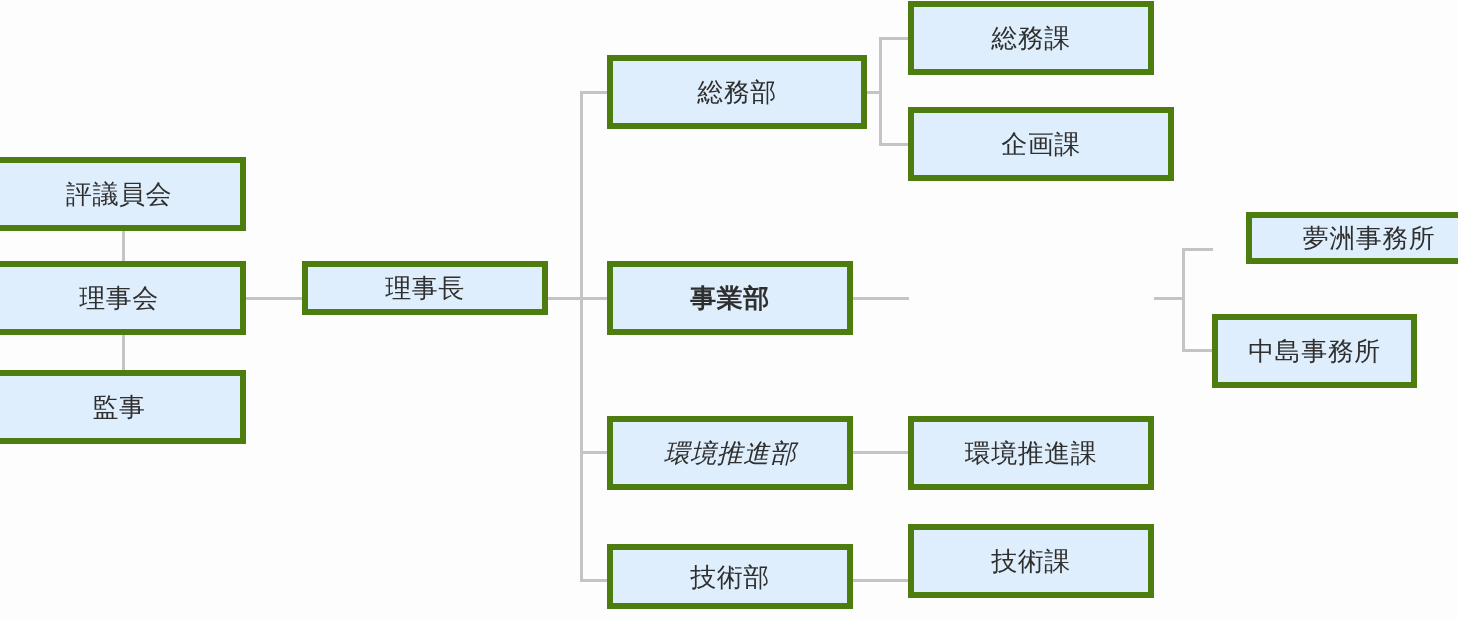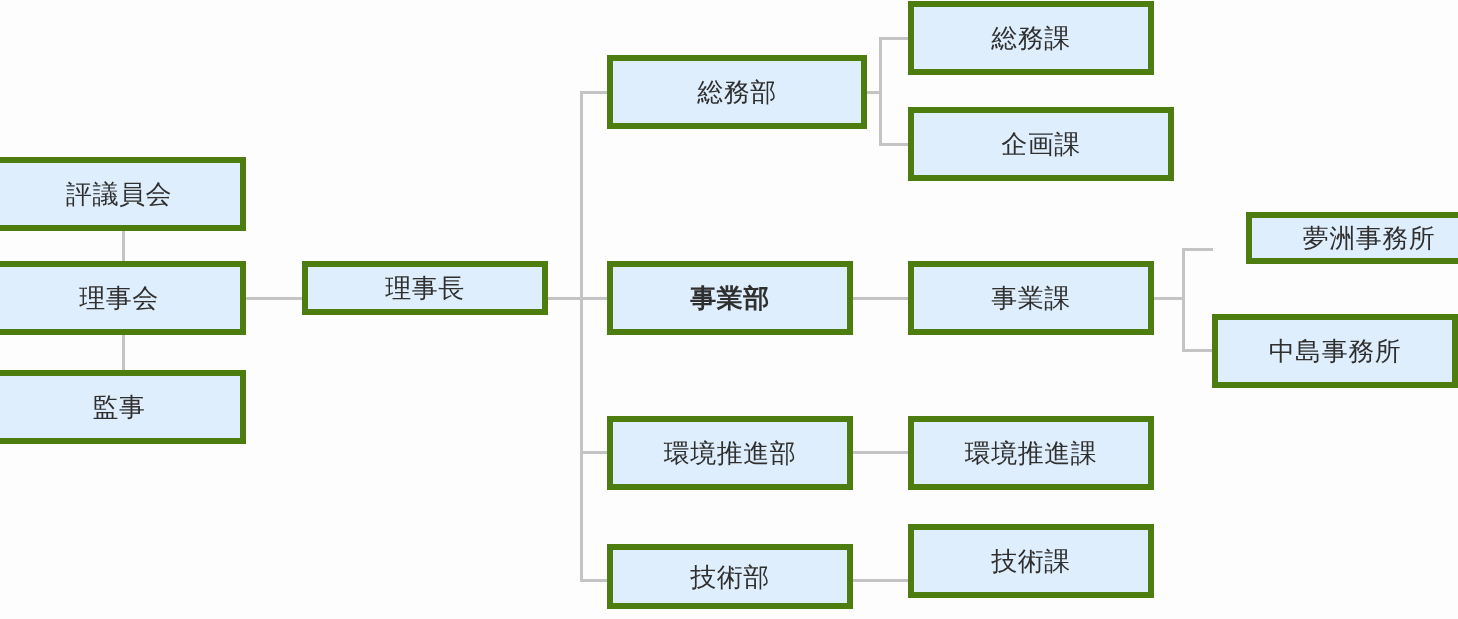--- a/index.html
+++ b/index.html
@@ -102,49 +102,46 @@
   </div>
 
   <div class="node" style="left:607px; top:55px; width:260px; height:74px;">
     <span class="node-label">総務部</span>
   </div>
 
   <div class="node" style="left:607px; top:261px; width:246px; height:74px;font-weight:bold;">
     <span class="node-label">事業部</span>
   </div>
 
-  <div class="node" style="left:607px; top:416px; width:246px; height:74px;">
+  <div class="node" style="left:607px; top:416px; width:246px; height:74px;font-style:italic;">
     <span class="node-label">環境推進部</span>
   </div>
 
   <div class="node" style="left:607px; top:544px; width:246px; height:65px;">
     <span class="node-label">技術部</span>
   </div>
 
   <div class="node" style="left:908px; top:1px; width:246px; height:74px;">
     <span class="node-label">総務課</span>
   </div>
 
   <div class="node" style="left:908px; top:107px; width:266px; height:74px;">
     <span class="node-label">企画課</span>
   </div>
 
-  <div class="node" style="left:908px; top:261px; width:246px; height:74px;">
-    <span class="node-label">事業課</span>
-  </div>
 
   <div class="node" style="left:908px; top:416px; width:246px; height:74px;">
     <span class="node-label">環境推進課</span>
   </div>
 
   <div class="node" style="left:908px; top:524px; width:246px; height:74px;">
     <span class="node-label">技術課</span>
   </div>
 
   <div class="node" style="left:1212px; top:212px; width:246px; height:52px;margin-left:34px;">
     <span class="node-label">夢洲事務所</span>
   </div>
 
-  <div class="node" style="left:1212px; top:314px; width:246px; height:74px;">
+  <div class="node" style="left:1212px; top:314px; width:205px; height:74px;">
     <span class="node-label">中島事務所</span>
   </div>
 
 </div>
 
 </body></html>

